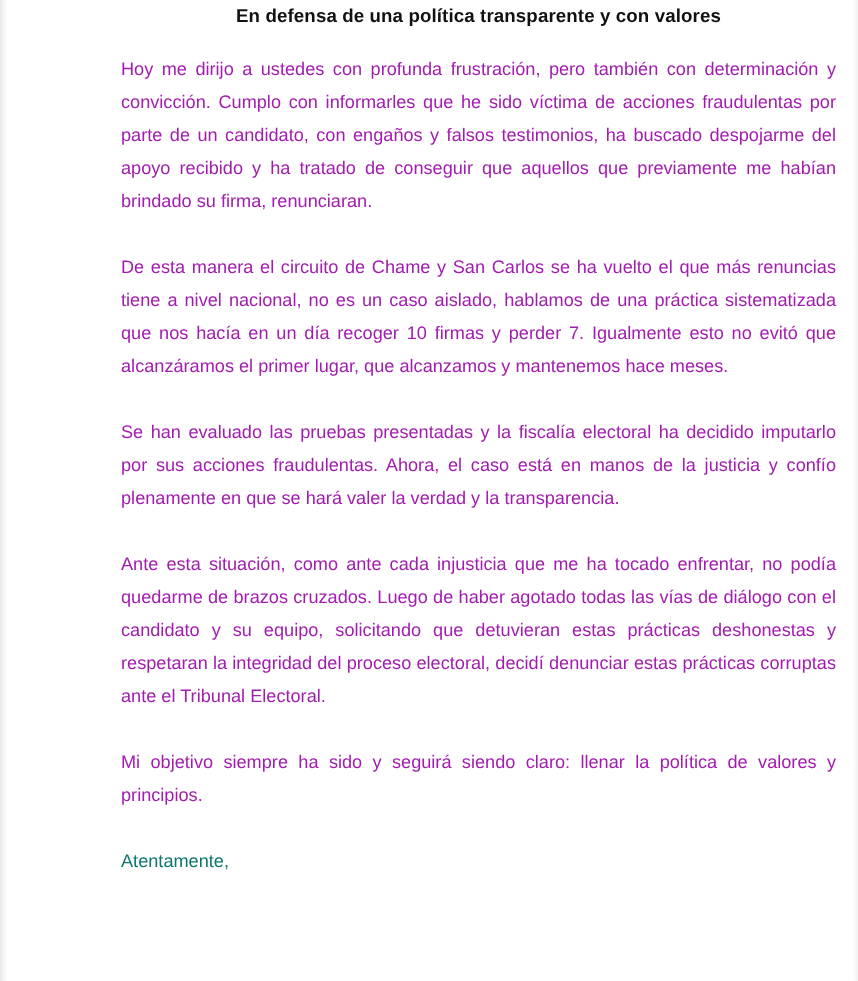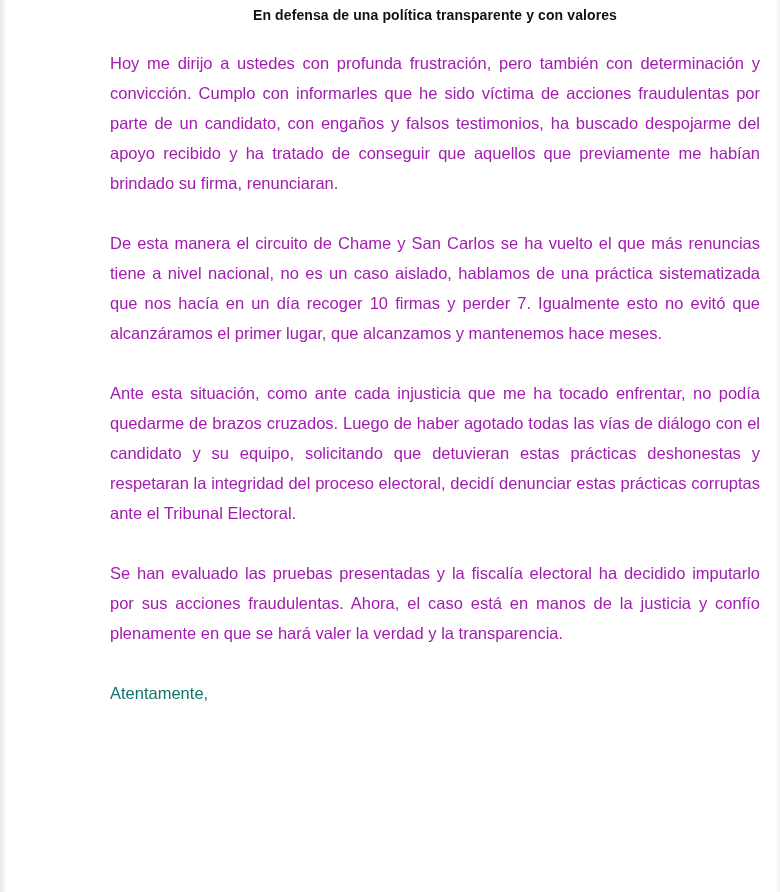--- a/index.html
+++ b/index.html
@@ -34,21 +34,21 @@
     background: linear-gradient(to left, #f2f2f2 0%, #ffffff 100%);
   }
   .sheet {
     position: absolute;
     left: 110px;
     top: 0;
     width: 650px;
     height: 892px;
   }
   .doc-title {
-    font-size: 14px;
+    font-size: 17px;
     font-weight: bold;
     text-align: center;
     letter-spacing: 0.1px;
     line-height: 22px;
     padding-top: 4px;
     color: #111111;
     margin: 0 0 22px 0;
   }
   .para {
     font-size: 16.5px;
@@ -78,21 +78,22 @@
 <div class="page-edge-right"></div>
 
 <div class="sheet">
 
   <h1 class="doc-title">En defensa de una política transparente y con valores</h1>
 
   <p class="para">Hoy me dirijo a ustedes con profunda frustración, pero también con determinación y convicción. Cumplo con informarles que he sido víctima de acciones fraudulentas por parte de un candidato, con engaños y falsos testimonios, ha buscado despojarme del apoyo recibido y ha tratado de conseguir que aquellos que previamente me habían brindado su firma, renunciaran.</p>
 
   <p class="para">De esta manera el circuito de Chame y San Carlos se ha vuelto el que más renuncias tiene a nivel nacional, no es un caso aislado, hablamos de una práctica sistematizada que nos hacía en un día recoger 10 firmas y perder 7. Igualmente esto no evitó que alcanzáramos el primer lugar, que alcanzamos y mantenemos hace meses.</p>
 
+  <p class="para">Se han evaluado las pruebas presentadas y la fiscalía electoral ha decidido imputarlo por sus acciones fraudulentas. Ahora, el caso está en manos de la justicia y confío plenamente en que se hará valer la verdad y la transparencia.</p>
+
   <p class="para">Ante esta situación, como ante cada injusticia que me ha tocado enfrentar, no podía quedarme de brazos cruzados. Luego de haber agotado todas las vías de diálogo con el candidato y su equipo, solicitando que detuvieran estas prácticas deshonestas y respetaran la integridad del proceso electoral, decidí denunciar estas prácticas corruptas ante el Tribunal Electoral.</p>
 
-  <p class="para">Se han evaluado las pruebas presentadas y la fiscalía electoral ha decidido imputarlo por sus acciones fraudulentas. Ahora, el caso está en manos de la justicia y confío plenamente en que se hará valer la verdad y la transparencia.</p>
 
-
+  <p class="para">Mi objetivo siempre ha sido y seguirá siendo claro: llenar la política de valores y principios.</p>
 
   <p class="closing">Atentamente,</p>
 
 </div>
 
 </body></html>

